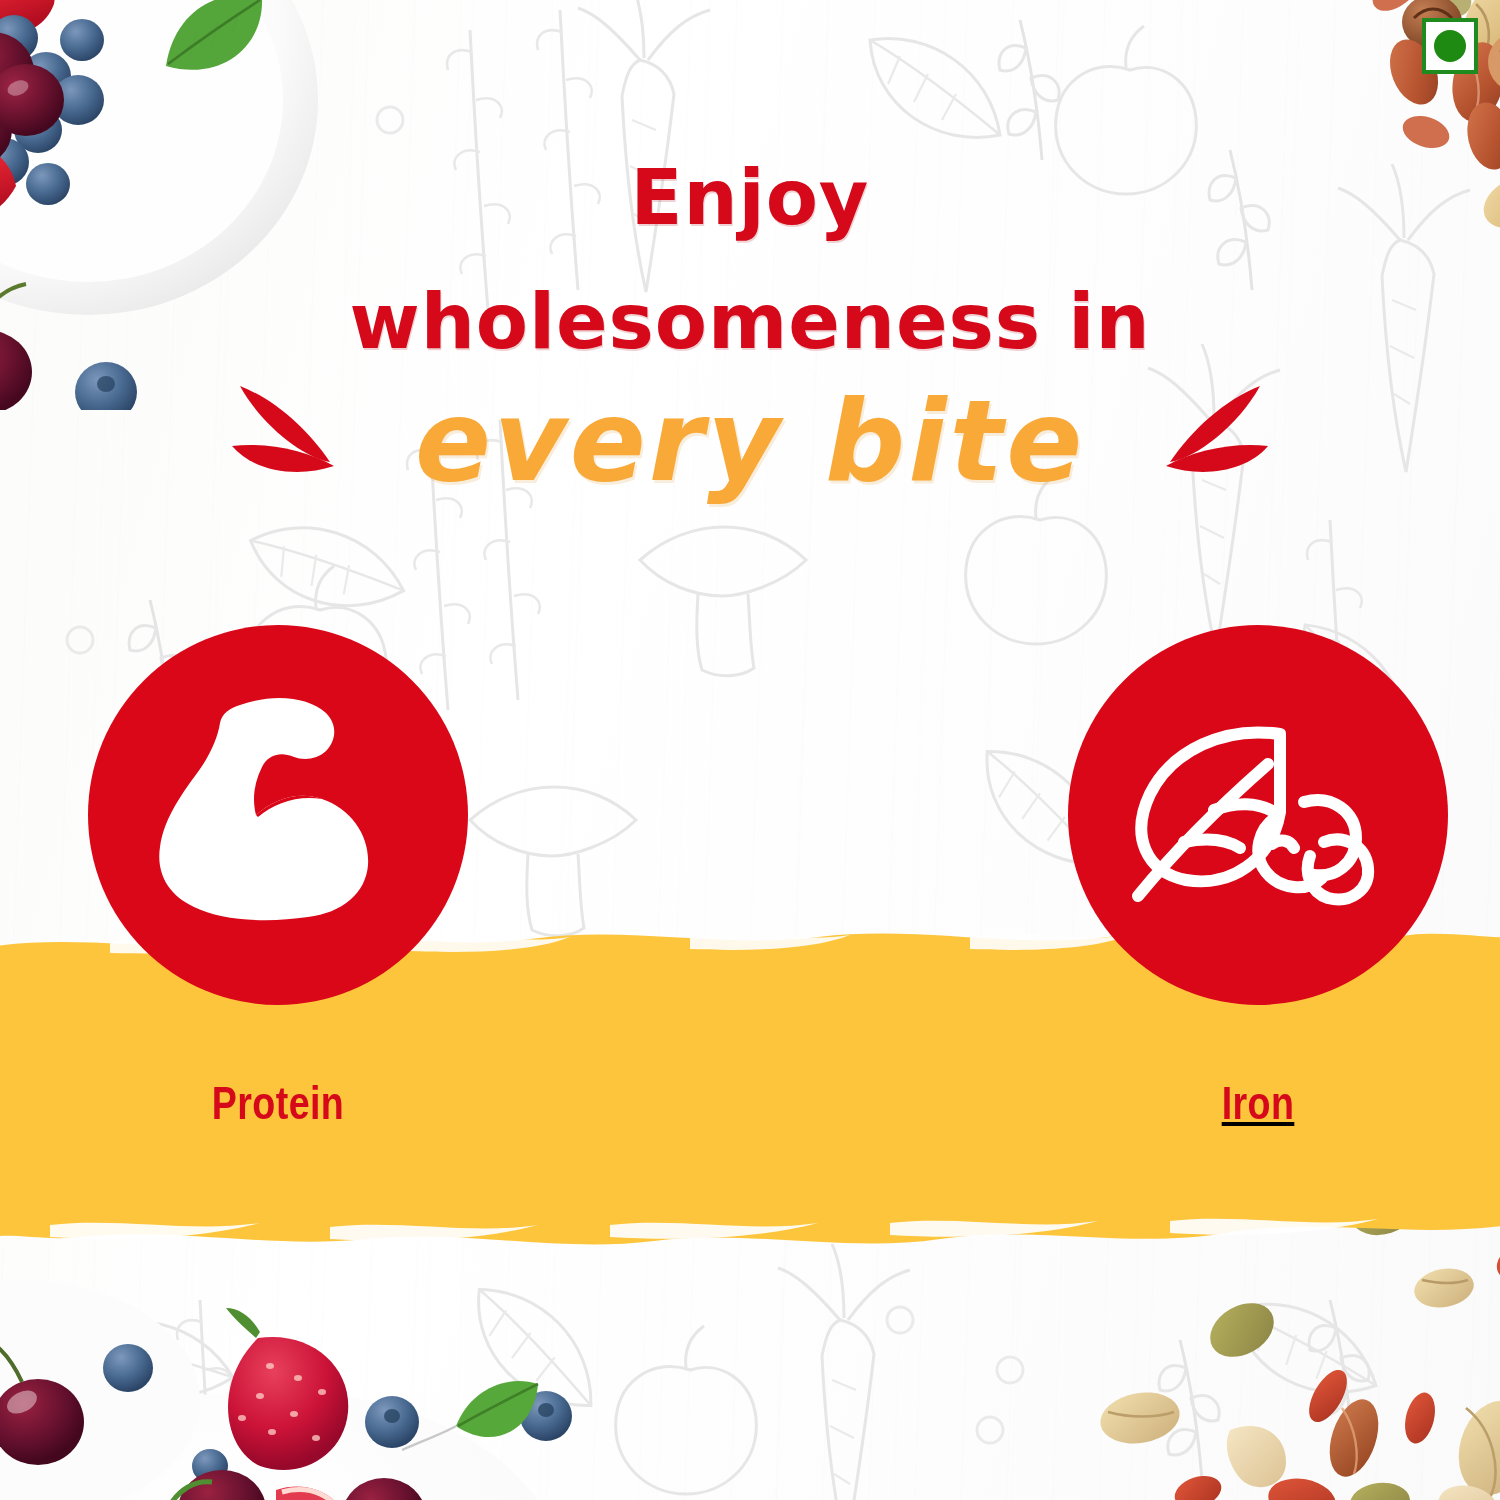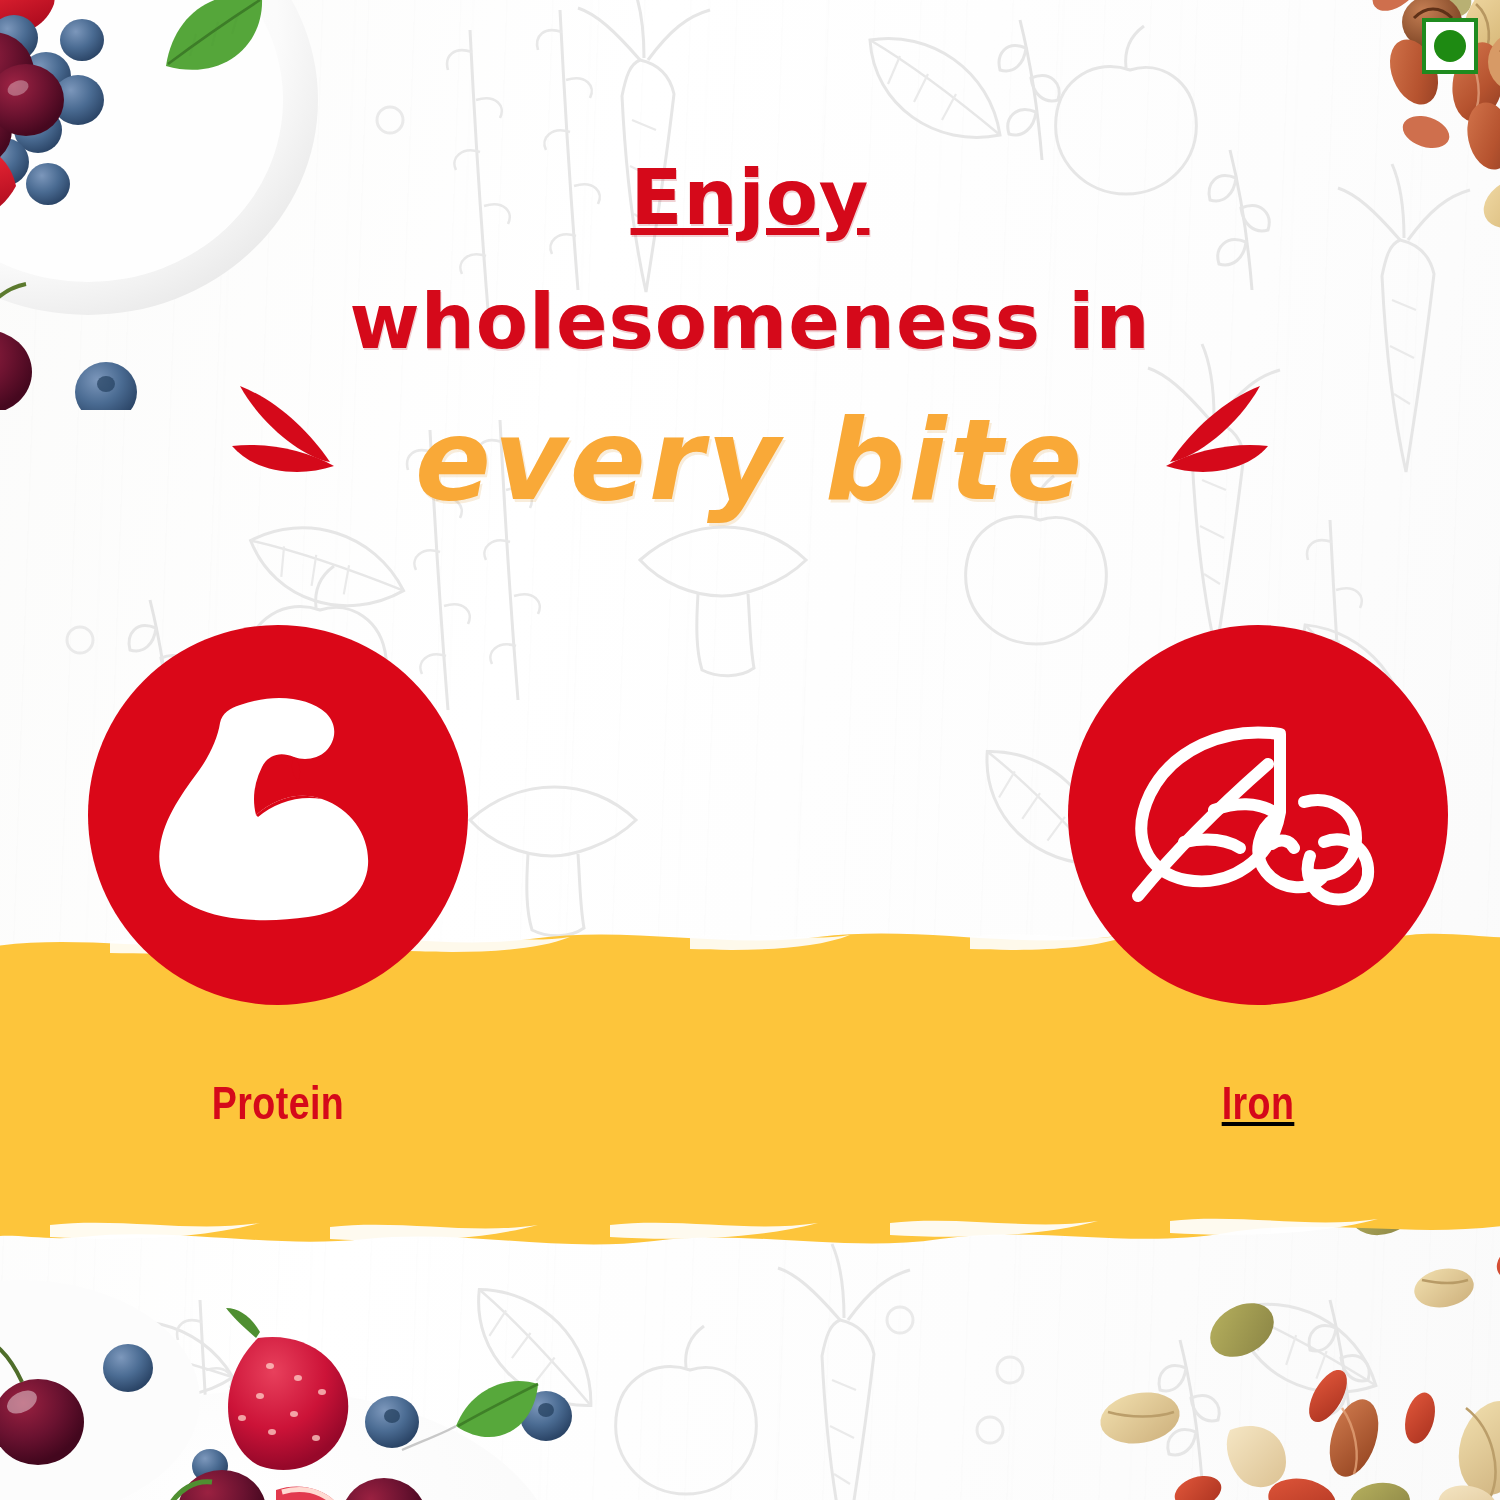--- a/index.html
+++ b/index.html
@@ -68,27 +68,27 @@
     z-index: 6;
   }
   .hl-line {
     font-family: "DejaVu Sans", sans-serif;
     font-weight: 700;
     color: #D5091A;
     letter-spacing: 1px;
     line-height: 1.0;
     text-shadow: 1px 2px 0 rgba(170,0,15,0.18);
   }
-  .hl-1 { font-size: 76px; margin-bottom: 10px; text-decoration: underline; }
+  .hl-1 { font-size: 76px; margin-bottom: 10px; }
   .hl-2 { font-size: 76px; margin-top: 48px; }
 
   .hl-script-row {
     position: relative;
     display: flex;
-    align-items: flex-end;
+    align-items: center;
     justify-content: center;
     margin-top: 6px;
     height: 150px;
   }
   .hl-script {
     font-family: "DejaVu Sans", sans-serif;
     font-weight: 700;
     font-style: italic;
     font-size: 112px;
     color: #F9A938;

